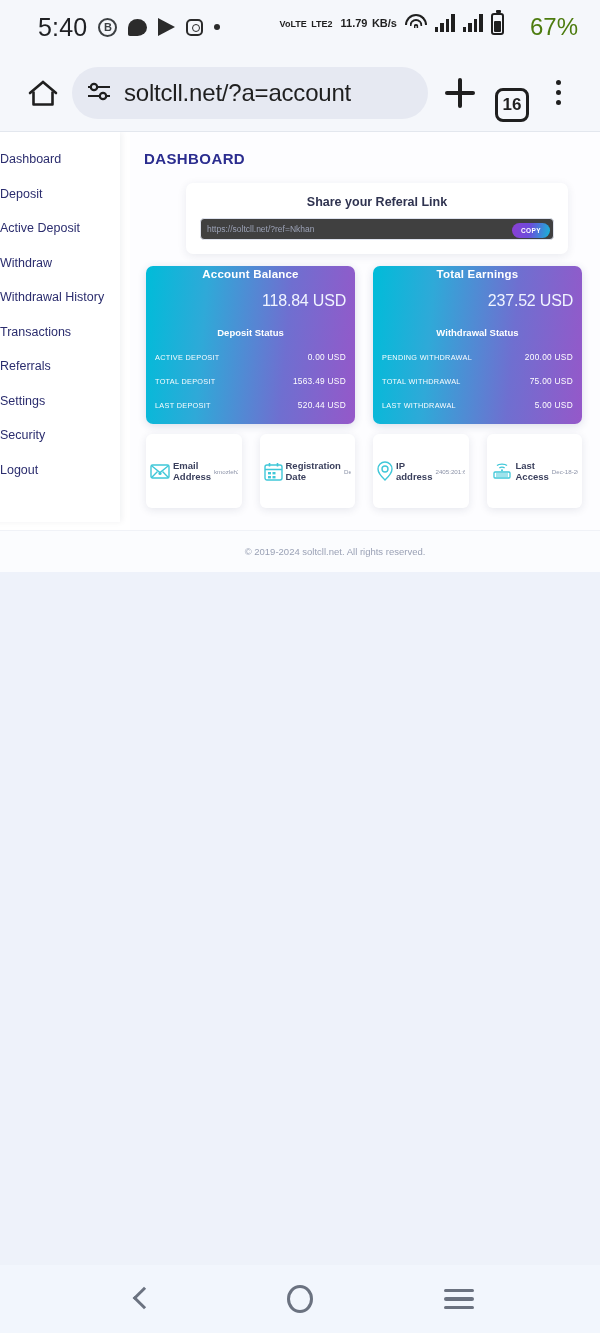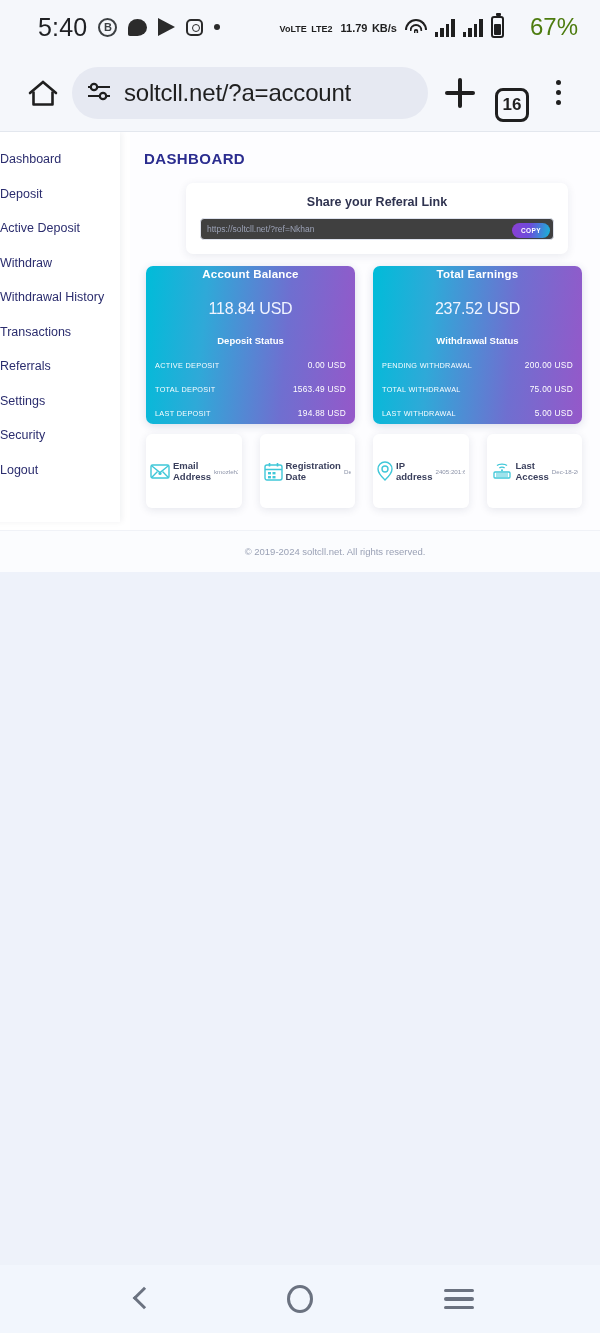--- a/index.html
+++ b/index.html
@@ -12,21 +12,21 @@
   .phone { position: relative; width: 600px; height: 1333px; background: #eef2fa; }
 
   
   .statusbar {
     height: 54px; background: #f5f7fb;
     display: flex; align-items: center; justify-content: space-between;
     padding: 0 22px 0 38px;
   }
   .sb-left { display: flex; align-items: center; gap: 11px; }
   .sb-clock { font-size: 25px; color: #202124; letter-spacing: .2px; }
-  .sb-right { display: flex; align-items: center; gap: 8px; }
+  .sb-right { display: flex; gap: 8px; }
   .icon-b {
     width: 19px; height: 19px; border: 2px solid #3c4043; border-radius: 50%;
     font-size: 11px; font-weight: bold; color: #3c4043;
     display: flex; align-items: center; justify-content: center;
   }
   .icon-chat { width: 19px; height: 17px; background: #2b2b2b; border-radius: 50% 50% 50% 10%; }
   .icon-tg { width: 0; height: 0; border-style: solid;
     border-width: 9px 0 9px 17px; border-color: transparent transparent transparent #2b2b2b; }
   .icon-ig { width: 17px; height: 17px; border: 2px solid #2b2b2b; border-radius: 5px; position: relative; }
   .icon-ig::after { content:""; position:absolute; left:3.5px; top:3.5px; width:6px; height:6px;
@@ -128,21 +128,21 @@
   }
 
   .stat-row { display: flex; gap: 18px; margin: 0 0 10px 8px; }
   .stat-card {
     flex: 1; border-radius: 7px; padding: 2px 9px 8px;
     background: linear-gradient(95deg, #00bcd9 0%, #2fa9d8 28%, #6f6fd0 66%, #9558c9 100%);
     color: #fff; box-shadow: 0 2px 8px rgba(40,50,110,.16);
     height: 158px;
   }
   .sc-title { text-align: center; font-size: 11.5px; font-weight: bold; letter-spacing: .2px; }
-  .sc-amount { text-align: center; font-size: 16px; margin-top: 20px; color: #f0f4ff; letter-spacing: -.2px; }
+  .sc-amount { text-align: right; font-size: 16px; margin-top: 12px; color: #f0f4ff; letter-spacing: -.2px; }
   .sc-sub { text-align: center; font-size: 9.5px; font-weight: bold; margin: 17px 0 10px; }
   .sc-line {
     display: flex; justify-content: space-between; align-items: center;
     font-size: 7.3px; letter-spacing: .3px; margin-top: 14px;
   }
   .sc-line .k { text-transform: uppercase; opacity: .97; }
   .sc-line .v { font-size: 8.3px; }
 
   .info-row { display: flex; gap: 18px; margin: 0 0 0 8px; }
   .info-card {
@@ -311,21 +311,21 @@
           <div class="sc-line">
             <span class="k">ACTIVE DEPOSIT</span>
             <span class="v">0.00 USD</span>
           </div>
           <div class="sc-line">
             <span class="k">TOTAL DEPOSIT</span>
             <span class="v">1563.49 USD</span>
           </div>
           <div class="sc-line">
             <span class="k">LAST DEPOSIT</span>
-            <span class="v">194.88 USD</span>
+            <span class="v">520.44 USD</span>
           </div>
         </div>
 
         <div class="stat-card">
           <div class="sc-title">Total Earnings</div>
           <div class="sc-amount">237.52 USD</div>
           <div class="sc-sub">Withdrawal Status</div>
           <div class="sc-line">
             <span class="k">PENDING WITHDRAWAL</span>
             <span class="v">200.00 USD</span>

